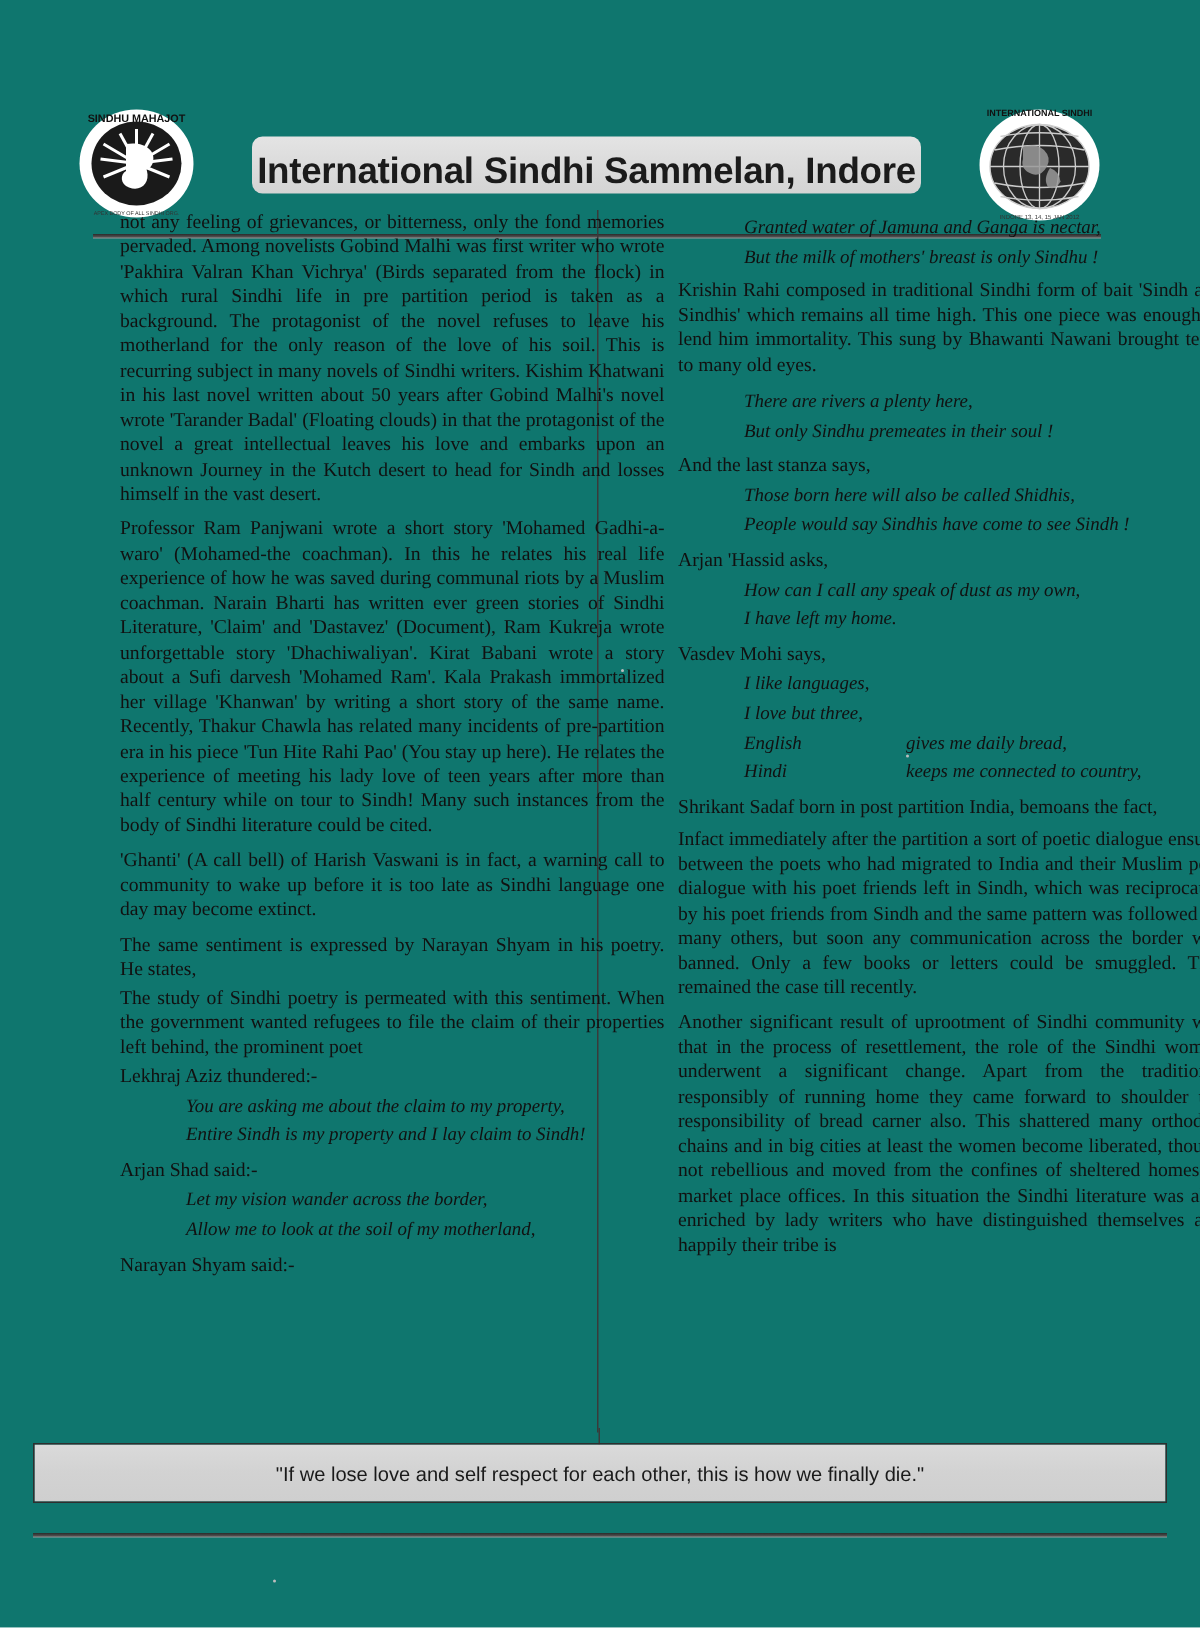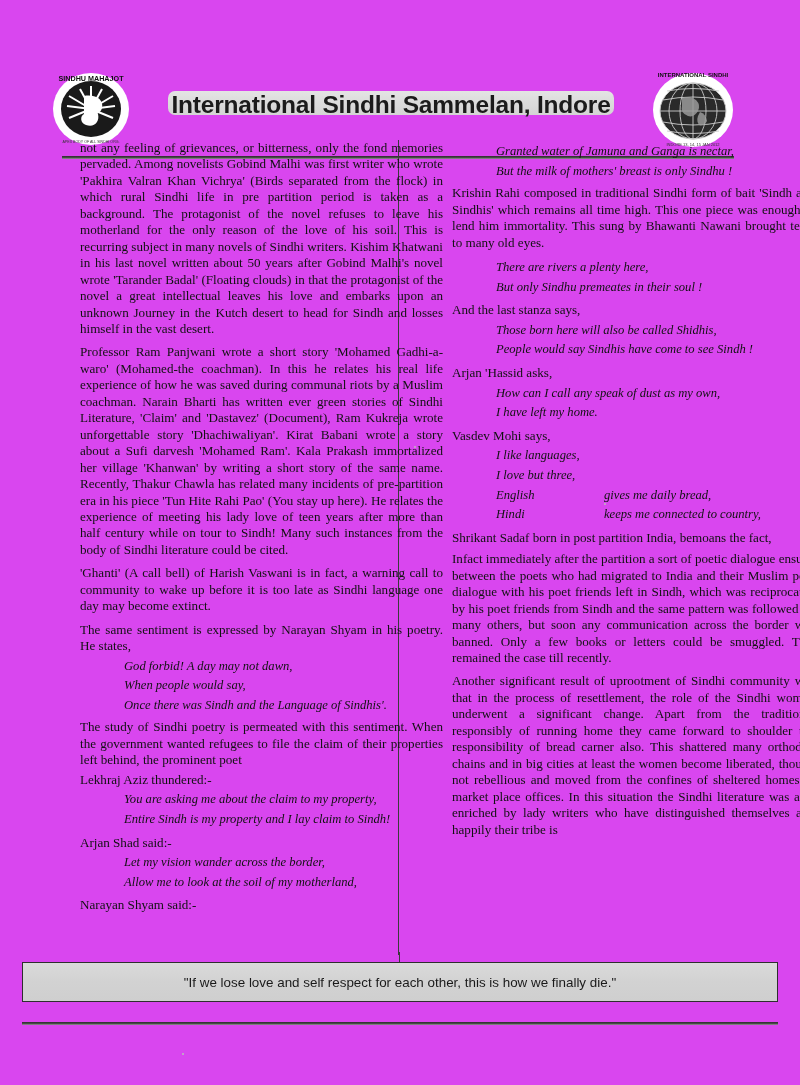--- a/index.html
+++ b/index.html
@@ -14,21 +14,21 @@
     color: #111;
     position: relative;
     overflow: hidden;
   }
 
   .page {
     position: absolute;
     left: 0; top: 0;
     width: 800px;
     height: 1085px;
-    background: #d946ef;
+    background: #0f766e;
   }
 
   
   .header {
     position: absolute;
     left: 0; top: 28px;
     width: 800px;
     height: 110px;
   }
   .logo-left {
@@ -39,25 +39,25 @@
   .logo-right {
     position: absolute;
     left: 652px; top: 40px;
     width: 82px; height: 82px;
   }
   .logo-left svg, .logo-right svg { display: block; }
 
   .title-banner {
     position: absolute;
     left: 168px; top: 63px;
-    width: 446px; height: 24px;
+    width: 446px; height: 38px;
     background: linear-gradient(180deg, #e4e4e4 0%, #dcdcdc 45%, #d4d4d4 100%);
     border-radius: 7px;
     display: flex;
-    align-items: flex-start;
+    align-items: flex-end;
     justify-content: center;
   }
   .title-banner .title-text {
     font-family: "Liberation Sans", sans-serif;
     font-weight: bold;
     font-size: 24.5px;
     letter-spacing: -0.2px;
     color: #1b1b1b;
     white-space: nowrap;
   }
@@ -239,25 +239,20 @@
     <div class="col col-left">
 
       <p class="para">not any feeling of grievances, or bitterness, only the fond memories pervaded. Among novelists Gobind Malhi was first writer who wrote 'Pakhira Valran Khan Vichrya' (Birds separated from the flock) in which rural Sindhi life in pre partition period is taken as a background. The protagonist of the novel refuses to leave his motherland for the only reason of the love of his soil. This is recurring subject in many novels of Sindhi writers. Kishim Khatwani in his last novel written about 50 years after Gobind Malhi's novel wrote 'Tarander Badal' (Floating clouds) in that the protagonist of the novel a great intellectual leaves his love and embarks upon an unknown Journey in the Kutch desert to head for Sindh and losses himself in the vast desert.</p>
 
       <p class="para">Professor Ram Panjwani wrote a short story 'Mohamed Gadhi-a-waro' (Mohamed-the coachman). In this he relates his real life experience of how he was saved during communal riots by a Muslim coachman. Narain Bharti has written ever green stories of Sindhi Literature, 'Claim' and 'Dastavez' (Document), Ram Kukreja wrote unforgettable story 'Dhachiwaliyan'. Kirat Babani wrote a story about a Sufi darvesh 'Mohamed Ram'. Kala Prakash immortalized her village 'Khanwan' by writing a short story of the same name. Recently, Thakur Chawla has related many incidents of pre-partition era in his piece 'Tun Hite Rahi Pao' (You stay up here). He relates the experience of meeting his lady love of teen years after more than half century while on tour to Sindh! Many such instances from the body of Sindhi literature could be cited.</p>
 
       <p class="para">'Ghanti' (A call bell) of Harish Vaswani is in fact, a warning call to community to wake up before it is too late as Sindhi language one day may become extinct.</p>
 
       <p class="para tight">The same sentiment is expressed by Narayan Shyam in his poetry. He states,</p>
 
-      <div class="verse-block">
-        <div class="verse">God forbid! A day may not dawn,</div>
-        <div class="verse">When people would say,</div>
-        <div class="verse">Once there was Sindh and the Language of Sindhis'.</div>
-      </div>
 
       <p class="para tight">The study of Sindhi poetry is permeated with this sentiment. When the government wanted refugees to file the claim of their properties left behind, the prominent poet</p>
 
       <p class="speaker">Lekhraj Aziz thundered:-</p>
 
       <div class="verse-block">
         <div class="verse">You are asking me about the claim to my property,</div>
         <div class="verse">Entire Sindh is my property and I lay claim to Sindh!</div>
       </div>
 

